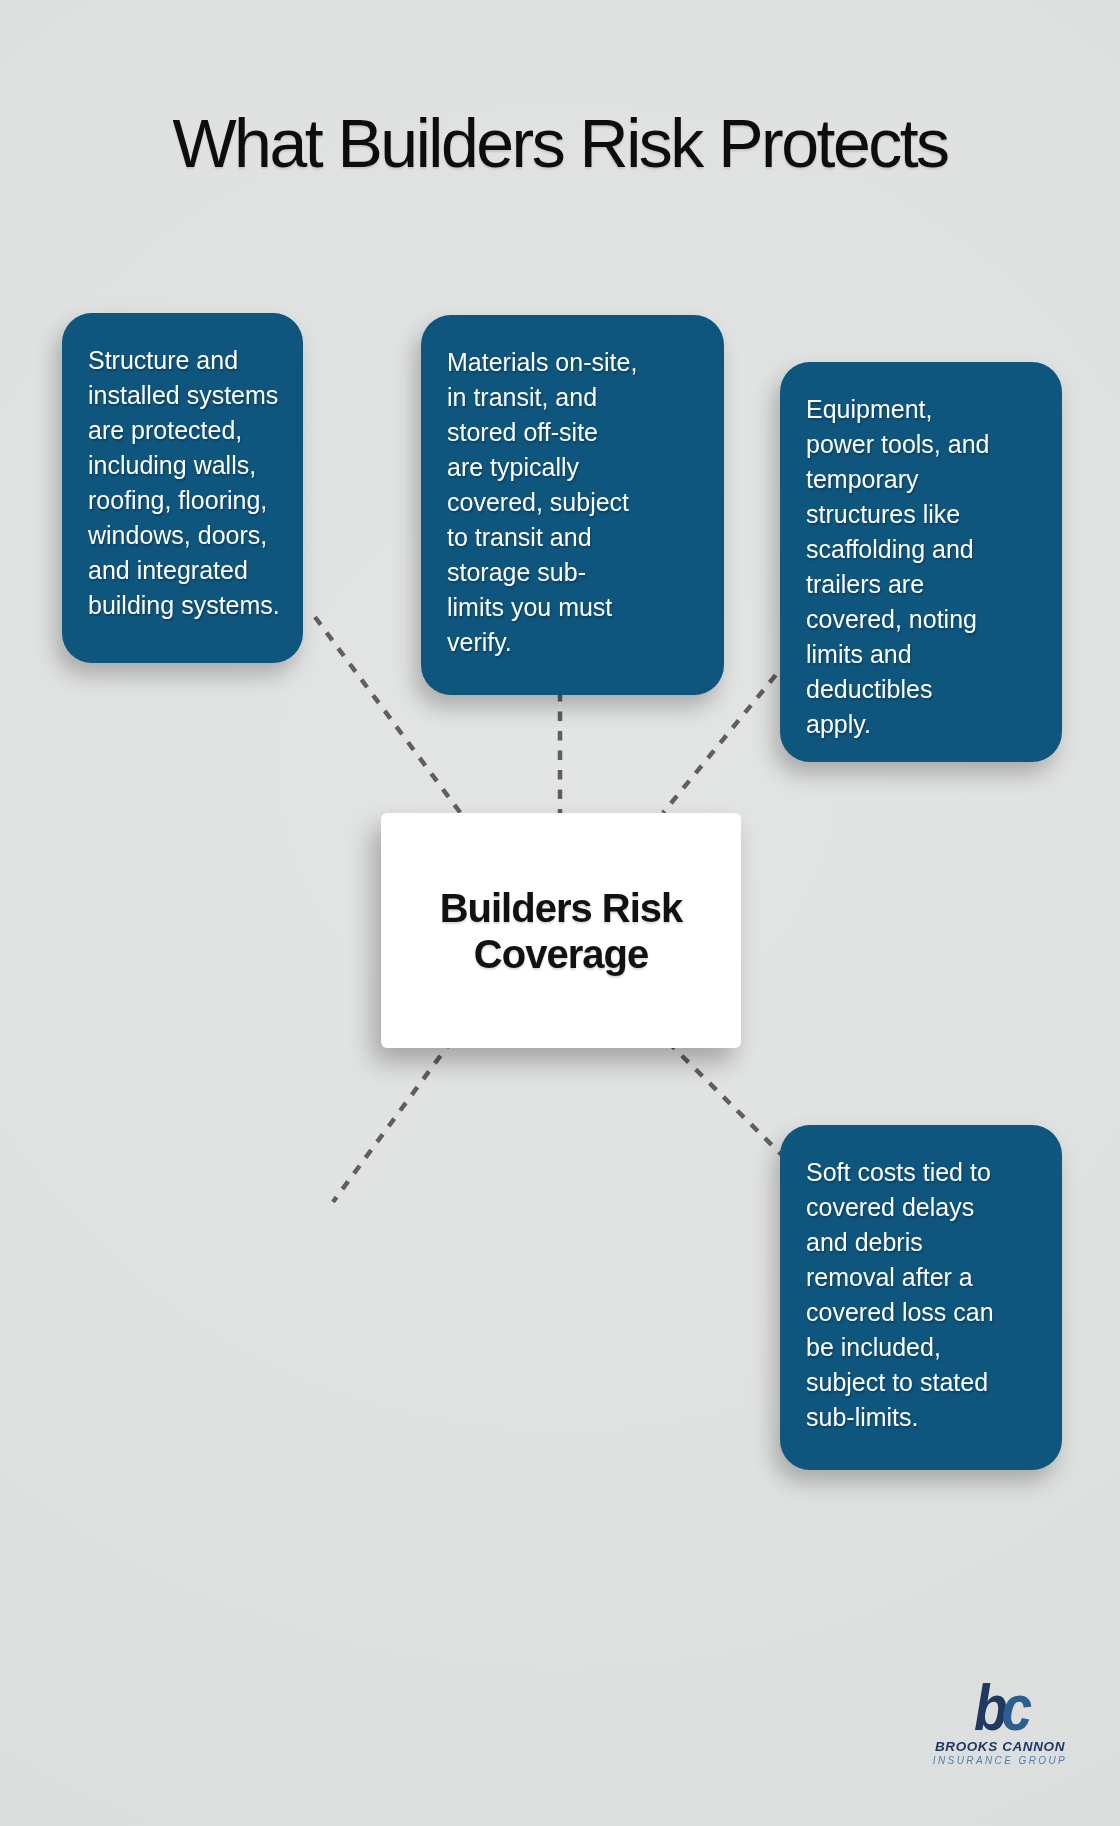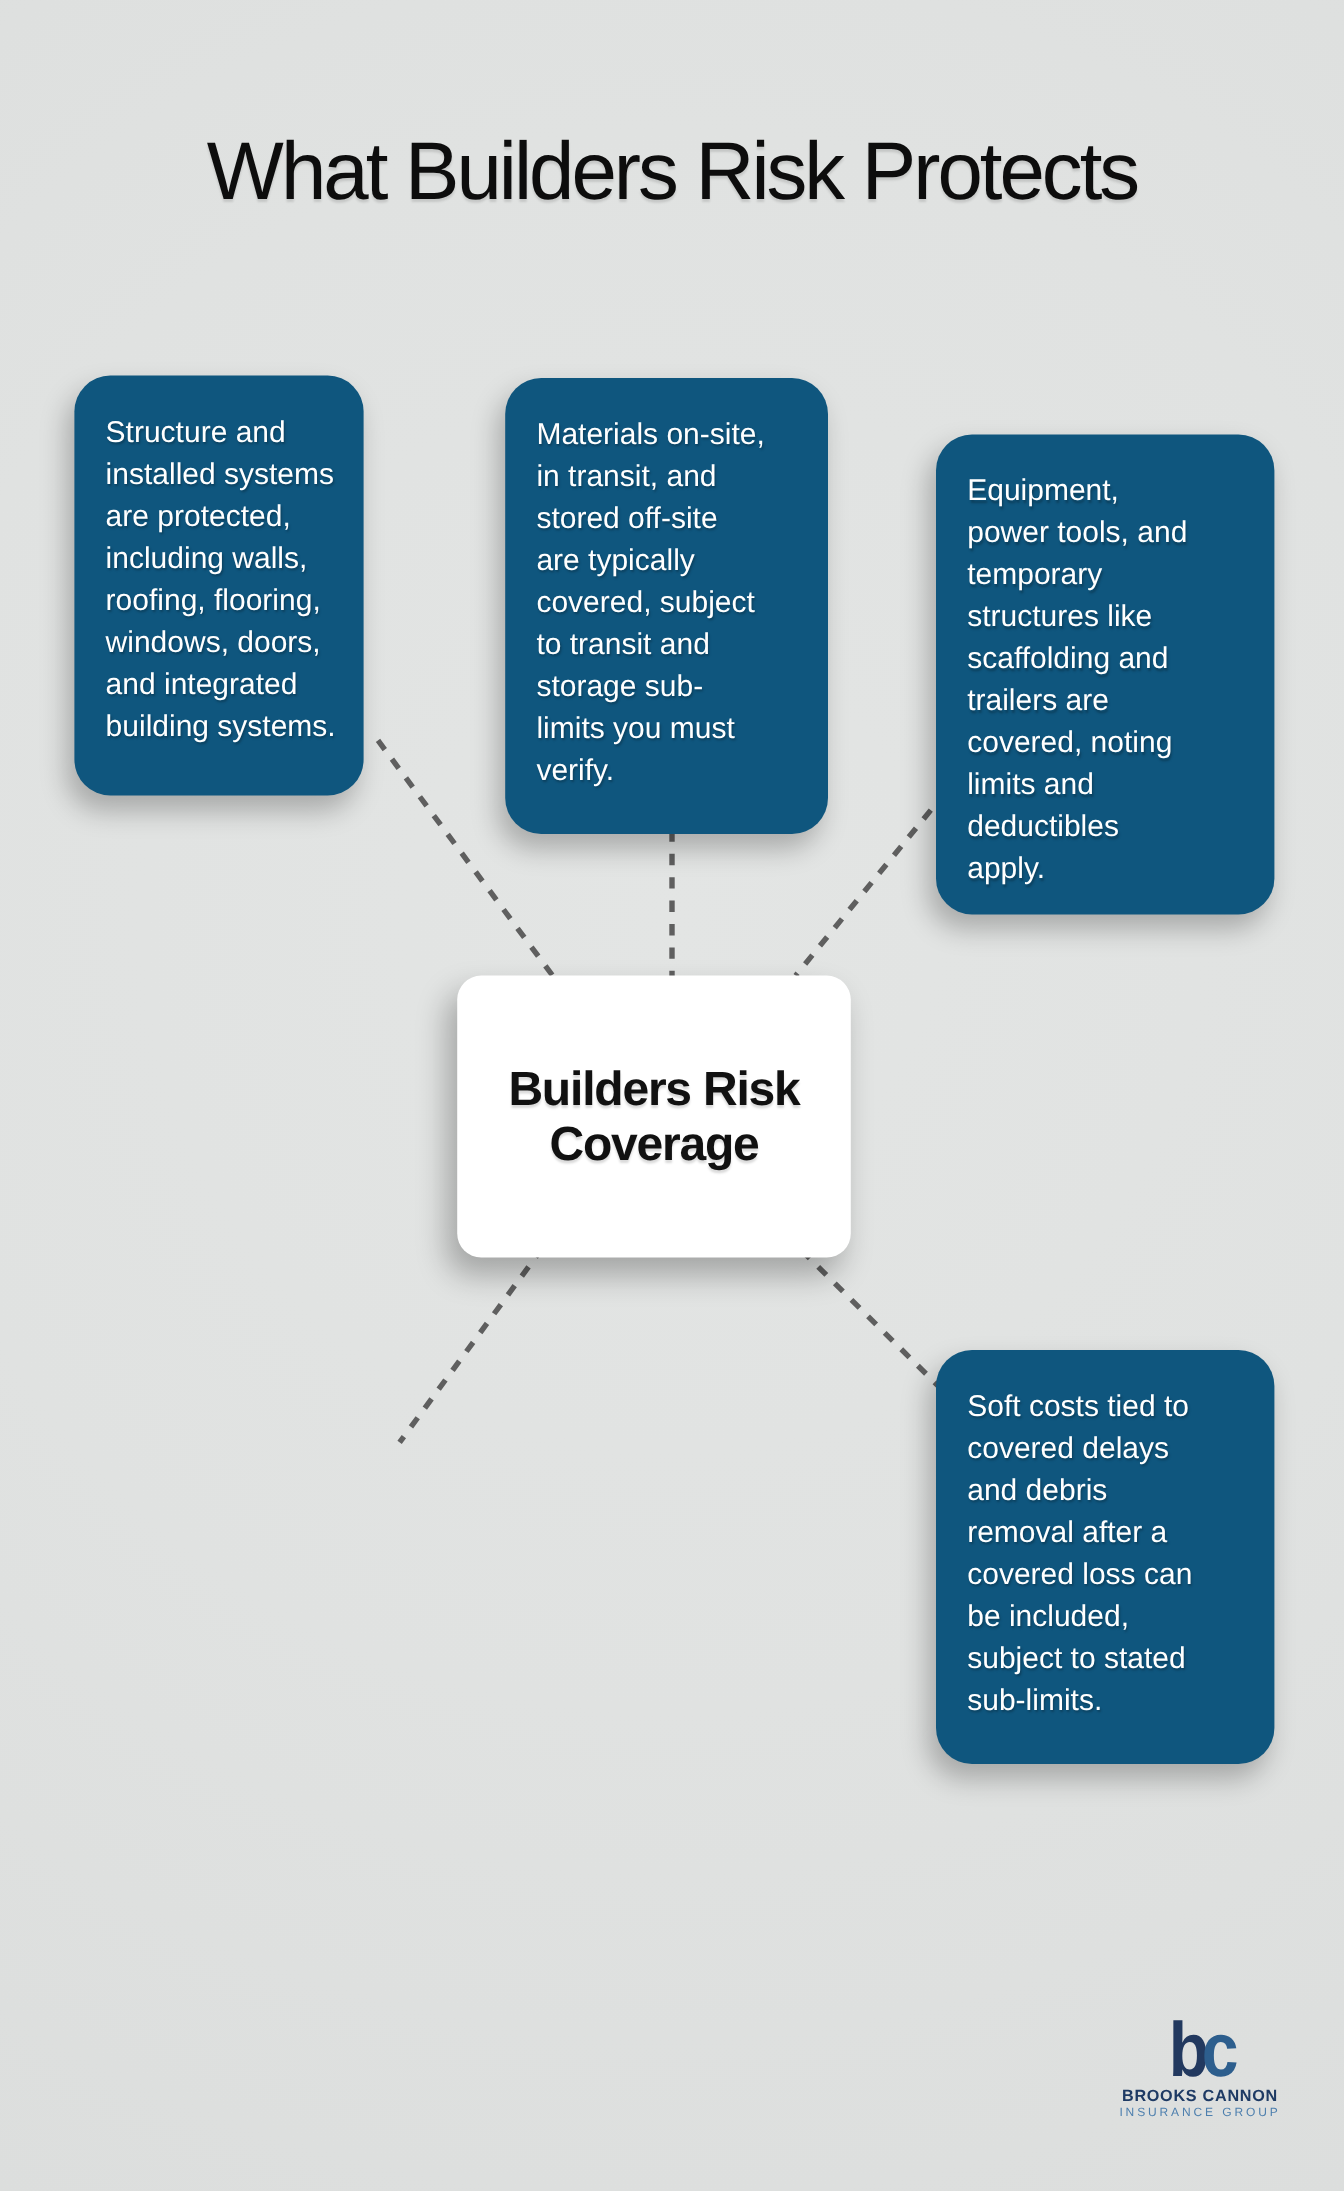--- a/index.html
+++ b/index.html
@@ -30,40 +30,41 @@
     border-radius:30px;
     color:#ffffff;
     font-size:25px;line-height:35px;
     padding:30px 22px 26px 26px;
     box-sizing:border-box;
     white-space:pre-line;
     box-shadow:-6px 12px 22px rgba(0,0,0,0.25);
     text-shadow:1px 2px 2px rgba(0,0,0,0.28);
   }
   .node-structure{left:62px;  top:313px;  width:241px; height:350px;}
-  .node-materials{left:421px; top:315px;  width:269px; height:380px;}
+  .node-materials{left:421px; top:315px;  width:303px; height:380px;}
   .node-equipment{left:780px; top:318px;  width:282px; height:400px;margin-top:44px;}
   .node-fixtures {left:60px;  top:1127px; width:277px; height:456px;}
   .node-softcosts{left:780px; top:1125px; width:282px; height:345px;}
   .center-node{
     position:absolute;z-index:3;
-    left:381px;top:813px;width:328px;height:235px;
-    background:#ffffff;border-radius:20px;
+    left:381px;top:813px;width:360px;height:235px;
+    background:#ffffff;border-radius:6px;
     display:flex;align-items:center;justify-content:center;
     box-shadow:-8px 14px 26px rgba(0,0,0,0.28);
   }
   .center-label{
     font-size:40px;font-weight:bold;line-height:46px;letter-spacing:-1px;
     color:#111111;text-align:center;white-space:pre-line;
     text-shadow:0 2px 2px rgba(0,0,0,0.15);
   }
   .logo{
     position:absolute;z-index:2;
     left:900px;top:1678px;width:200px;
     text-align:center;
+    font-style:italic;
   }
   .logo-mark{
     font-weight:bold;font-size:64px;line-height:60px;letter-spacing:-7px;
     transform:scaleX(0.86);transform-origin:center bottom;
     margin:0 0 1px 0;
   }
   .logo-letter-b{color:#22395f;}
   .logo-letter-c{color:#2d5e8d;}
   .logo-name{
     font-size:13.5px;font-weight:bold;color:#1e3a64;letter-spacing:0.6px;

